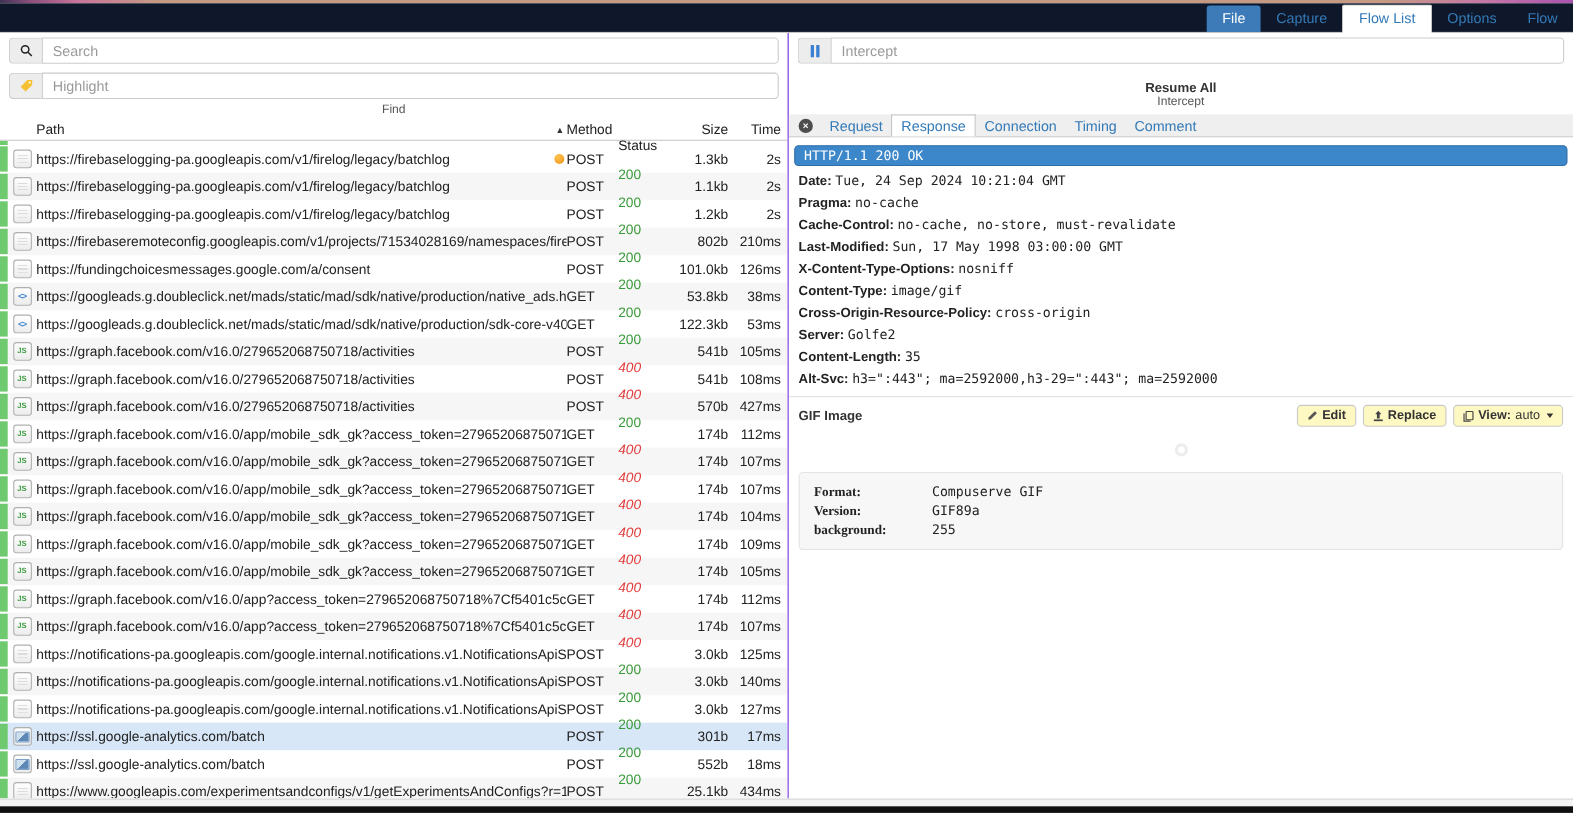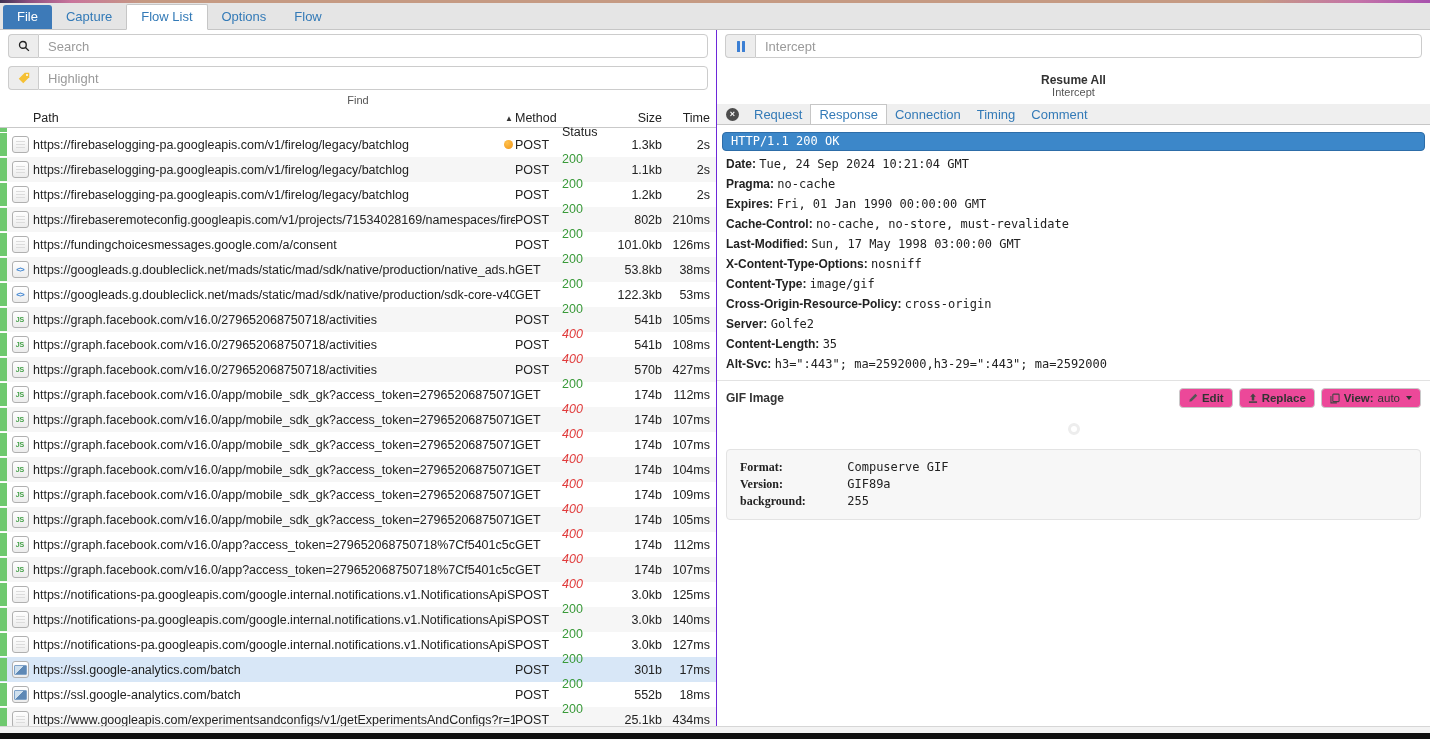--- a/index.html
+++ b/index.html
@@ -4,22 +4,22 @@
 <style>
   * { box-sizing: border-box; margin: 0; padding: 0; }
   html,body { width:1430px; height:739px; overflow:hidden; }
   body { font-family:"Liberation Sans", sans-serif; background:#fff; position:relative; font-size:13px; color:#222; }
 
   
   .win-strip { position:absolute; top:0; left:0; right:0; height:3px;
     background:linear-gradient(90deg,#3f3353 0%,#8e4f7e 2%,#c9759c 5%,#c59a83 10%,#c59a83 88%,#c473a8 95%,#a852ae 100%); }
 
   
-  .menubar { position:absolute; top:3px; left:0; right:0; height:27px; background:#e5e5e5;
-    border-bottom:1px solid #c6c6c6; display:flex; align-items:flex-end; padding-left:3px; }
+  .menubar { position:absolute; top:3px; left:0; right:0; height:27px; background:#0f172a;
+    border-bottom:1px solid #c6c6c6; display:flex; align-items:flex-end; padding-left:3px;justify-content:flex-end; }
   .mtab { padding:3px 14px; font-size:13px; color:var(--accent,#337ab7); cursor:pointer; line-height:18px; }
   .mtab.primary { background:var(--file-btn,#3d7ab8); color:#fff; border-radius:3px 3px 0 0; }
   .mtab.active { background:#fff; border:1px solid #c6c6c6; border-bottom:1px solid #fff; margin-bottom:-1px; border-radius:2px 2px 0 0; }
 
   .main { position:absolute; top:30px; left:0; right:0; bottom:13px; display:flex; background:#fff; }
   .left-panel { width:716px; display:flex; flex-direction:column; overflow:hidden; }
   .right-panel { flex:1; border-left:1px solid #6d28d9; display:flex; flex-direction:column; overflow:hidden; }
 
   
   .igroup { display:flex; height:24px; margin:4px 8px 3px; }
@@ -83,21 +83,21 @@
   .hdrs { margin:1px 9px; }
   .hline { height:20px; line-height:20px; font-size:12px; white-space:nowrap; overflow:hidden; }
   .hname { font-weight:bold; color:#222; }
   .hval { font-family:"DejaVu Sans Mono", monospace; color:#222; }
 
   .gif-head { border-top:1px solid #e2e2e2; margin-top:6px; padding:7px 9px 5px; display:flex;
     justify-content:space-between; align-items:center; }
   .gif-title { font-weight:bold; font-size:12px; color:#333; }
   .btnrow { display:flex; gap:6px; }
   .btn { display:inline-flex; align-items:center; gap:4px; border:1px solid #c9c9c9; border-radius:4px;
-    background:#ec4899; padding:2px 8px; font-size:11.5px; font-weight:bold; color:#333; cursor:pointer; height:20px; }
+    background:#fef9c3; padding:2px 8px; font-size:11.5px; font-weight:bold; color:#333; cursor:pointer; height:20px; }
   .caret { width:0; height:0; border-left:3.5px solid transparent; border-right:3.5px solid transparent;
     border-top:4px solid #333; margin-left:2px; }
   .btn .normal { font-weight:normal; }
 
   .preview { height:32px; display:flex; align-items:center; justify-content:center; }
   .gifdot { width:12px; height:12px; border-radius:50%; border:3px solid #ededed; background:#fff; }
 
   .metabox { margin:4px 9px; background:#f7f7f7; border:1px solid #e3e3e3; border-radius:4px;
     padding:9px 13px; font-family:"DejaVu Sans Mono", monospace; font-size:12px; line-height:17px; }
   .mkey { font-weight:bold; display:inline-block; min-width:100px;font-family:Liberation Serif, serif; }
@@ -580,24 +580,20 @@
   <div class="hline">
     <span class="hname">Date: </span>
     <span class="hval">Tue, 24 Sep 2024 10:21:04 GMT</span>
   </div>
 
   <div class="hline">
     <span class="hname">Pragma: </span>
     <span class="hval">no-cache</span>
   </div>
 
-  <div class="hline">
-    <span class="hname">Expires: </span>
-    <span class="hval">Fri, 01 Jan 1990 00:00:00 GMT</span>
-  </div>
 
   <div class="hline">
     <span class="hname">Cache-Control: </span>
     <span class="hval">no-cache, no-store, must-revalidate</span>
   </div>
 
   <div class="hline">
     <span class="hname">Last-Modified: </span>
     <span class="hval">Sun, 17 May 1998 03:00:00 GMT</span>
   </div>

